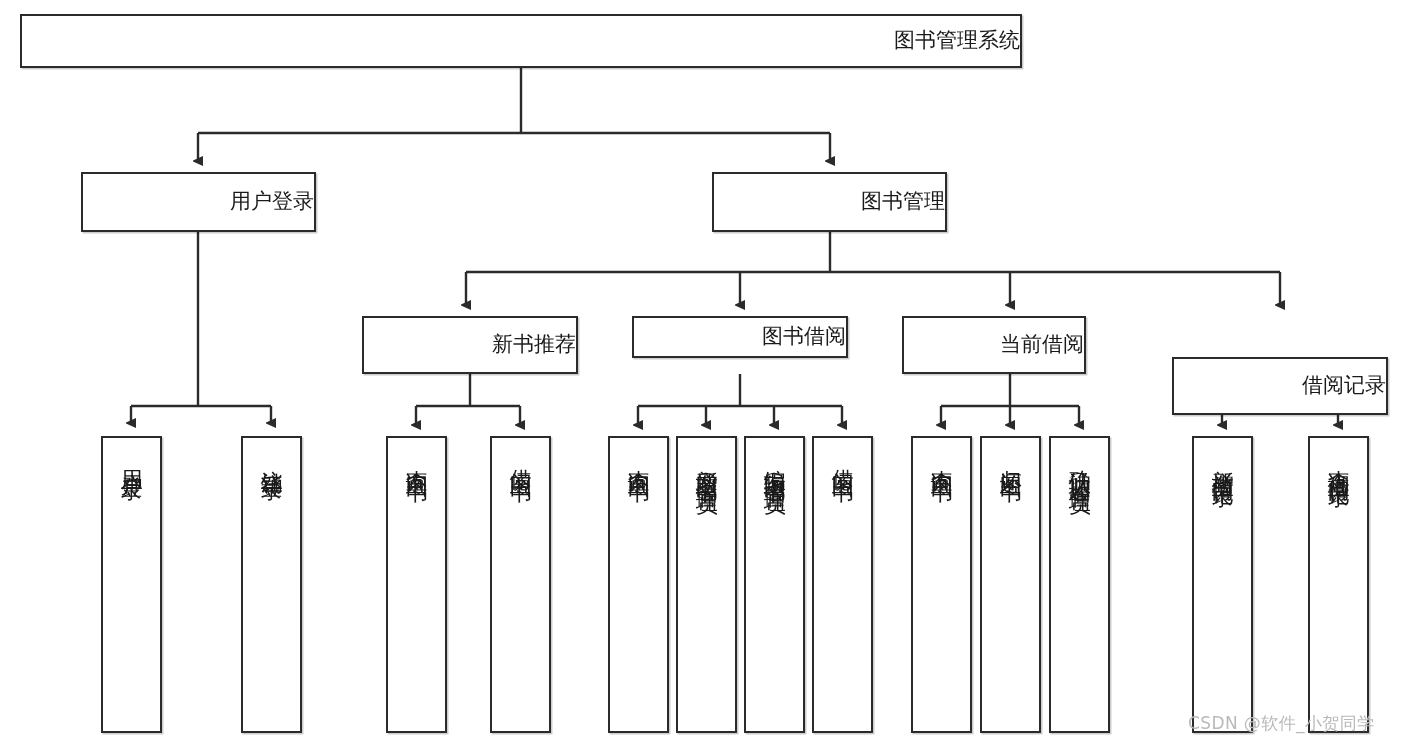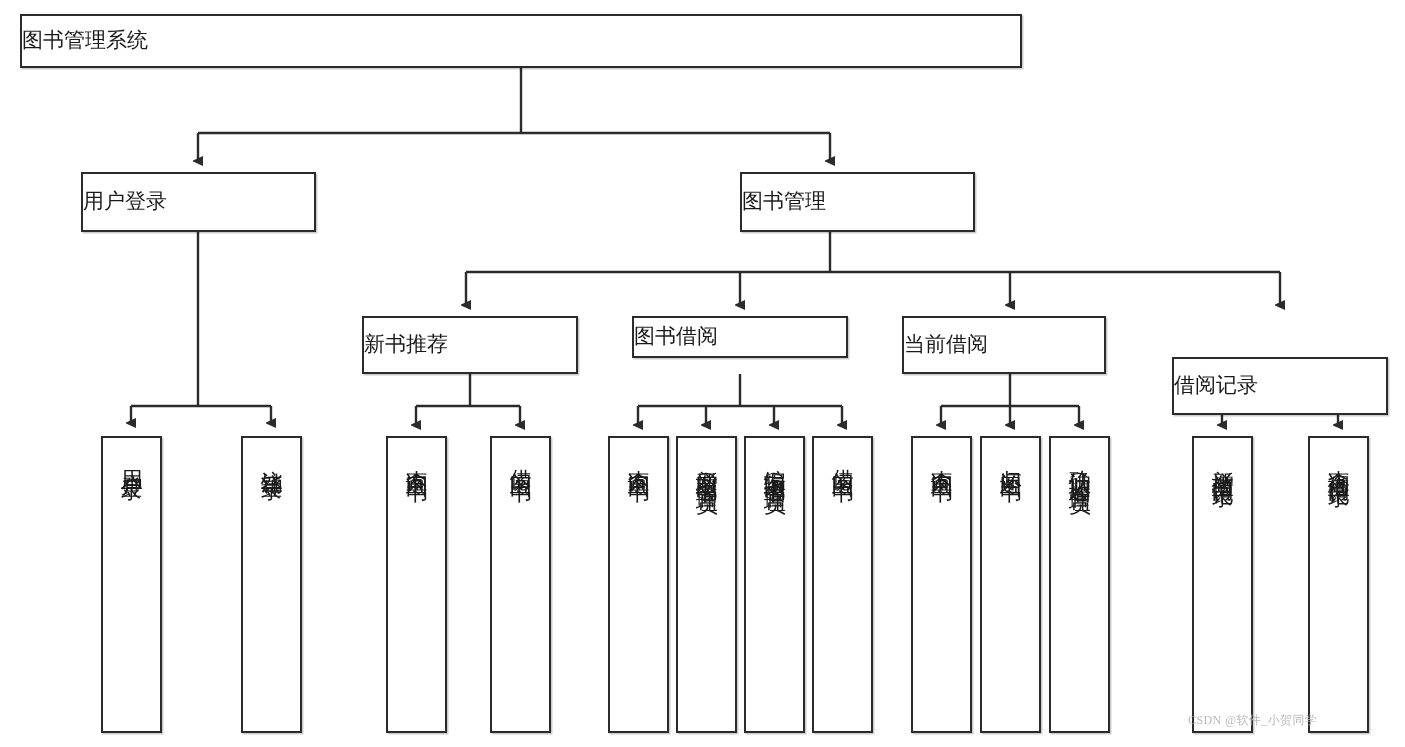--- a/index.html
+++ b/index.html
@@ -25,21 +25,21 @@
     height: 747px;
     pointer-events: none;
   }
   .node {
     position: absolute;
     box-sizing: border-box;
     background: #ffffff;
     border: 2.2px solid #2b2b2b;
     display: flex;
     align-items: center;
-    justify-content: flex-start;
+    justify-content: flex-end;
     box-shadow: 1.5px 1.5px 0px rgba(0,0,0,0.20);
   }
   .node .label {
     color: #1a1a1a;
     line-height: 1.12;
     text-align: center;
     white-space: nowrap;
   }
   .node.horiz .label {
     font-size: 21px;
@@ -51,26 +51,25 @@
   }
   .node.vert .label {
     writing-mode: vertical-rl;
     text-orientation: upright;
     font-size: 22px;
     letter-spacing: 3.5px;
   }
   #watermark {
     position: absolute;
     color: #b9b9b9;
-    font-size: 12px;
+    font-size: 17px;
     white-space: nowrap;
     left: 1188px;
     top: 712px;
     letter-spacing: 0.4px;
-    font-family: Liberation Serif, serif;
   }
 </style>
 </head>
 <body>
 
 <div id="canvas">
 
   <svg class="edges" viewBox="0 0 1405 747" xmlns="http://www.w3.org/2000/svg">
     <defs>
       <marker id="arrow" markerWidth="10" markerHeight="10" refX="5" refY="5" orient="auto" markerUnits="userSpaceOnUse">
@@ -122,33 +121,33 @@
   </svg>
 
   <div class="node horiz" style="left:20px; top:14px; width:1002px; height:54px;">
     <span class="label">图书管理系统</span>
   </div>
 
   <div class="node horiz" style="left:81px; top:172px; width:235px; height:60px;">
     <span class="label">用户登录</span>
   </div>
 
-  <div class="node horiz" style="left:712px; top:172px; width:235px; height:60px;margin-left:28px;">
+  <div class="node horiz" style="left:712px; top:172px; width:235px; height:60px;">
     <span class="label">图书管理</span>
   </div>
 
   <div class="node horiz" style="left:362px; top:316px; width:216px; height:58px;">
     <span class="label">新书推荐</span>
   </div>
 
   <div class="node horiz" style="left:632px; top:316px; width:216px; height:42px;">
     <span class="label">图书借阅</span>
   </div>
 
-  <div class="node horiz" style="left:902px; top:316px; width:204px; height:58px;">
+  <div class="node horiz" style="left:902px; top:316px; width:184px; height:58px;">
     <span class="label">当前借阅</span>
   </div>
 
   <div class="node horiz" style="left:1172px; top:316px; width:216px; height:58px;margin-top:41px;">
     <span class="label">借阅记录</span>
   </div>
 
   <div class="node vert" style="left:101px; top:436px; width:61px; height:297px;">
     <span class="label">用户登录</span>
   </div>

